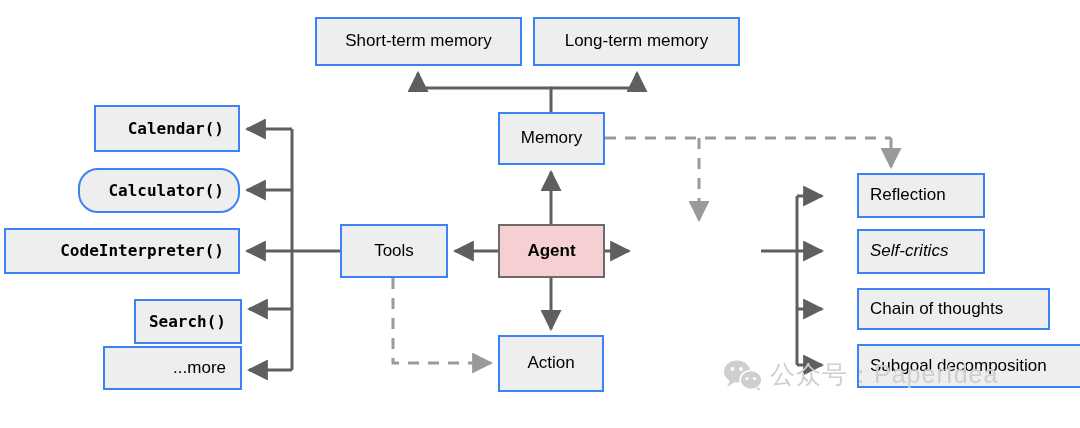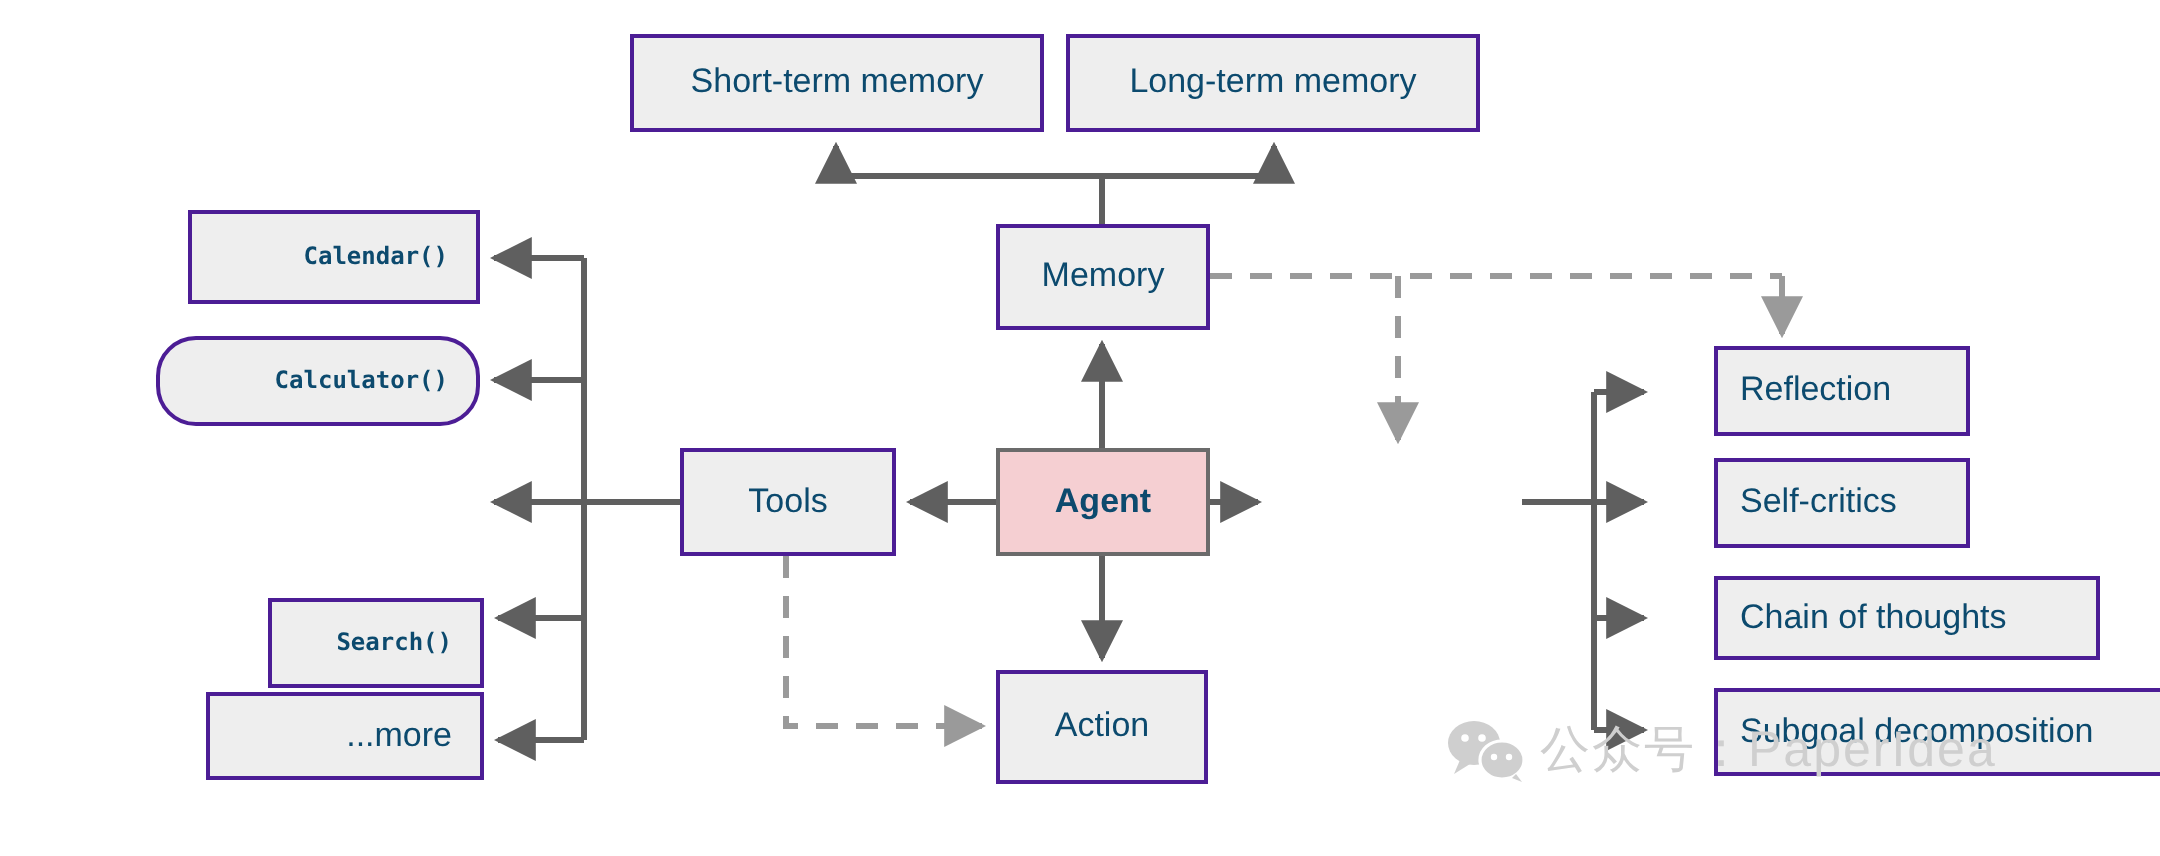--- a/index.html
+++ b/index.html
@@ -10,32 +10,32 @@
     overflow:hidden;
   }
   #stage{position:relative;width:1080px;height:428px;}
 
   svg.edges{position:absolute;left:0;top:0;width:1080px;height:428px;}
 
   .node{
     position:absolute;
     box-sizing:border-box;
     background:#eeeeee;
-    border:2px solid #4c1d95;
+    border:2px solid #3b82f6;
     display:flex;
     align-items:center;
-    color:#0c4a6e;
+    color:#000000;
     font-size:17px;
     line-height:1.1;
     white-space:nowrap;
   }
   .node.center{justify-content:center;}
   .node.left{justify-content:flex-start;padding-left:11px;margin-left:28px;}
   .node.right{justify-content:flex-end;padding-right:14px;}
-  .node.mono{font-family:"DejaVu Sans Mono", monospace;font-weight:bold;font-size:12px;}
+  .node.mono{font-family:"DejaVu Sans Mono", monospace;font-weight:bold;font-size:16px;}
   .node.agent{
     background:#f5cfd2;
     border-color:#6b6b6b;
     font-weight:bold;
   }
 
   #watermark{
     position:absolute;
     left:722px;top:358px;
     display:flex;align-items:center;gap:4px;
@@ -129,34 +129,37 @@
   </div>
 
   <div class="node right mono" style="left:94px;top:105px;width:146px;height:47px;">
     <span>Calendar()</span>
   </div>
 
   <div class="node right mono" style="left:78px;top:168px;width:162px;height:45px;border-radius:20px;">
     <span>Calculator()</span>
   </div>
 
+  <div class="node right mono" style="left:4px;top:228px;width:236px;height:46px;">
+    <span>CodeInterpreter()</span>
+  </div>
 
   <div class="node right mono" style="left:134px;top:286px;width:108px;height:45px;margin-top:13px;">
     <span>Search()</span>
   </div>
 
   <div class="node right" style="left:103px;top:346px;width:139px;height:44px;align-items:center;">
     <span>...more</span>
   </div>
 
   <div class="node left" style="left:829px;top:173px;width:128px;height:45px;">
     <span>Reflection</span>
   </div>
 
-  <div class="node left" style="left:829px;top:229px;width:128px;height:45px;">
+  <div class="node left" style="left:829px;top:229px;width:128px;height:45px;font-style:italic;">
     <span>Self-critics</span>
   </div>
 
   <div class="node left" style="left:829px;top:288px;width:193px;height:42px;">
     <span>Chain of thoughts</span>
   </div>
 
   <div class="node left" style="left:829px;top:344px;width:231px;height:44px;">
     <span>Subgoal decomposition</span>
   </div>

